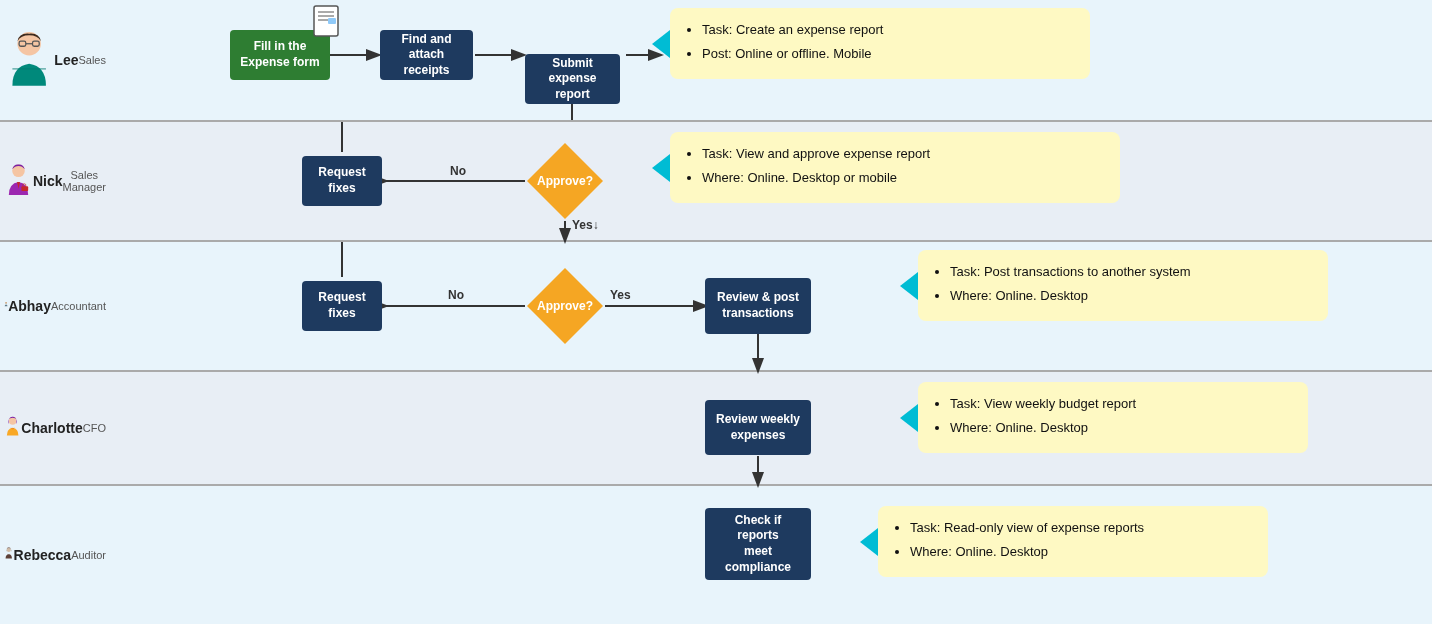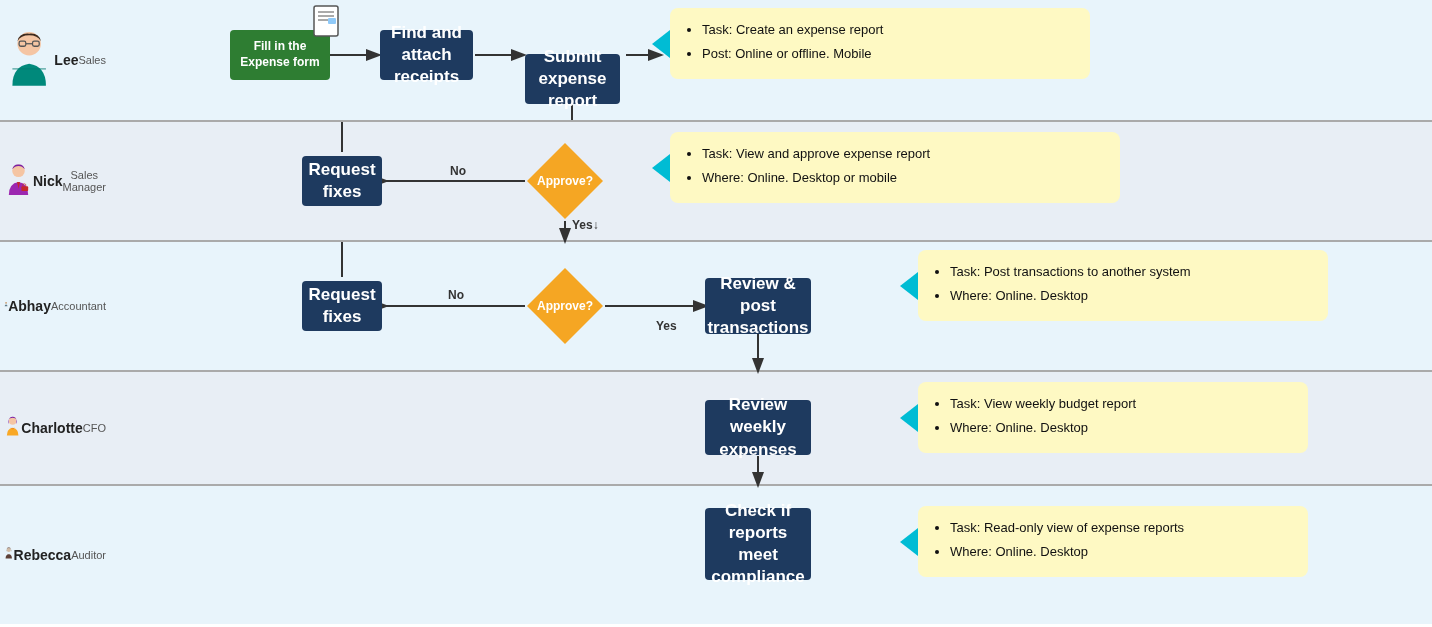--- a/index.html
+++ b/index.html
@@ -71,21 +71,21 @@
       min-height: inherit;
     }
 
     
     .process-box {
       background: #1e3a5f;
       color: #fff;
       border-radius: 4px;
       padding: 8px 10px;
       text-align: center;
-      font-size: 17px;
+      font-size: 12px;
       font-weight: 600;
       line-height: 1.3;
       min-width: 80px;
       position: absolute;
       z-index: 2;
     }
 
     
     .process-box-green {
       background: #2e7d32;
@@ -321,21 +321,21 @@
 
         <line x1="232" y1="35" x2="232" y2="0" stroke="#333" stroke-width="2"></line>
 
         <line x1="495" y1="64" x2="595" y2="64" stroke="#333" stroke-width="2" marker-end="url(#arr3)"></line>
 
         <line x1="648" y1="92" x2="648" y2="128" stroke="#333" stroke-width="2" marker-end="url(#arr3)"></line>
       </svg>
 
       <span class="flow-label" style="left:338px; top:46px;">No</span>
 
-      <span class="flow-label" style="left:546px; top:46px;margin-top:31px;">Yes</span>
+      <span class="flow-label" style="left:500px; top:46px;">Yes</span>
 
       <div class="process-box" style="left:192px; top:39px; width:80px; height:50px; display:flex;align-items:center;justify-content:center;">
         <span>Request<br>fixes</span>
       </div>
 
       <div style="position:absolute; left:415px; top:24px; width:80px; height:80px; z-index:2;">
         <svg width="80" height="80" viewBox="0 0 80 80">
           <polygon points="40,2 78,40 40,78 2,40" fill="#f5a623"></polygon>
         </svg>
         <div style="position:absolute;top:50%;left:50%;transform:translate(-50%,-50%);color:#fff;font-weight:700;font-size:12px;text-align:center;width:60px;z-index:3;">Approve?</div>
@@ -413,21 +413,21 @@
       <span class="actor-name">Rebecca</span>
       <span class="actor-role">Auditor</span>
     </div>
 
     <div class="flow-area" style="position:relative; height:138px;">
 
       <div class="process-box" style="left:595px; top:22px; width:106px; height:72px; display:flex;align-items:center;justify-content:center;">
         <span>Check if<br>reports<br>meet<br>compliance</span>
       </div>
 
-      <div class="callout" style="left:808px; top:20px; width:390px;">
+      <div class="callout" style="left:768px; top:20px; width:390px;">
         <ul>
           <li><span>Task: Read-only view of expense reports</span></li>
           <li><span>Where: Online. Desktop</span></li>
         </ul>
       </div>
     </div>
   </div>
 
 </div>
 

